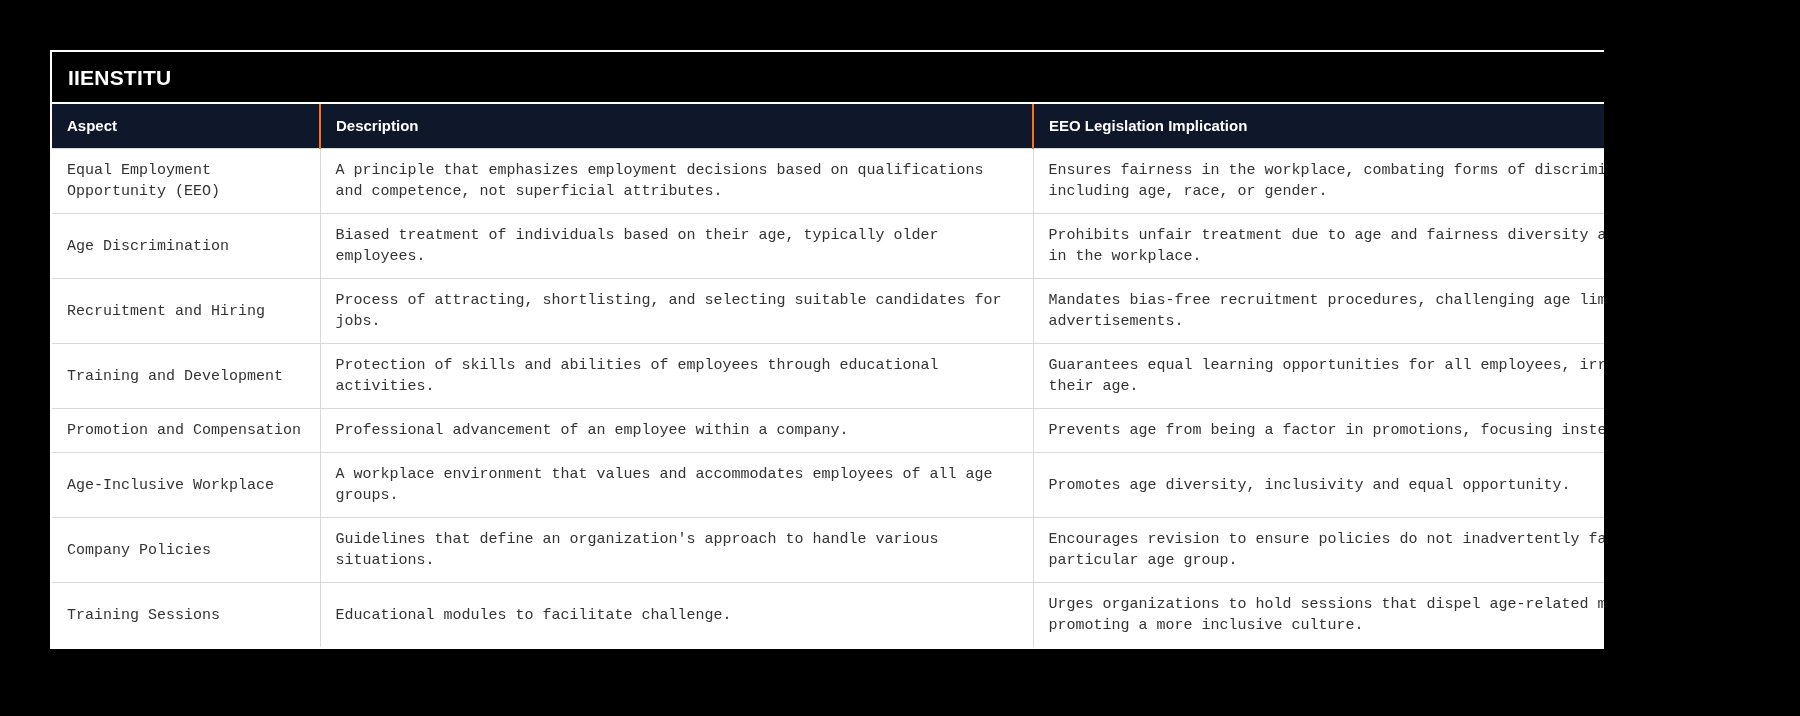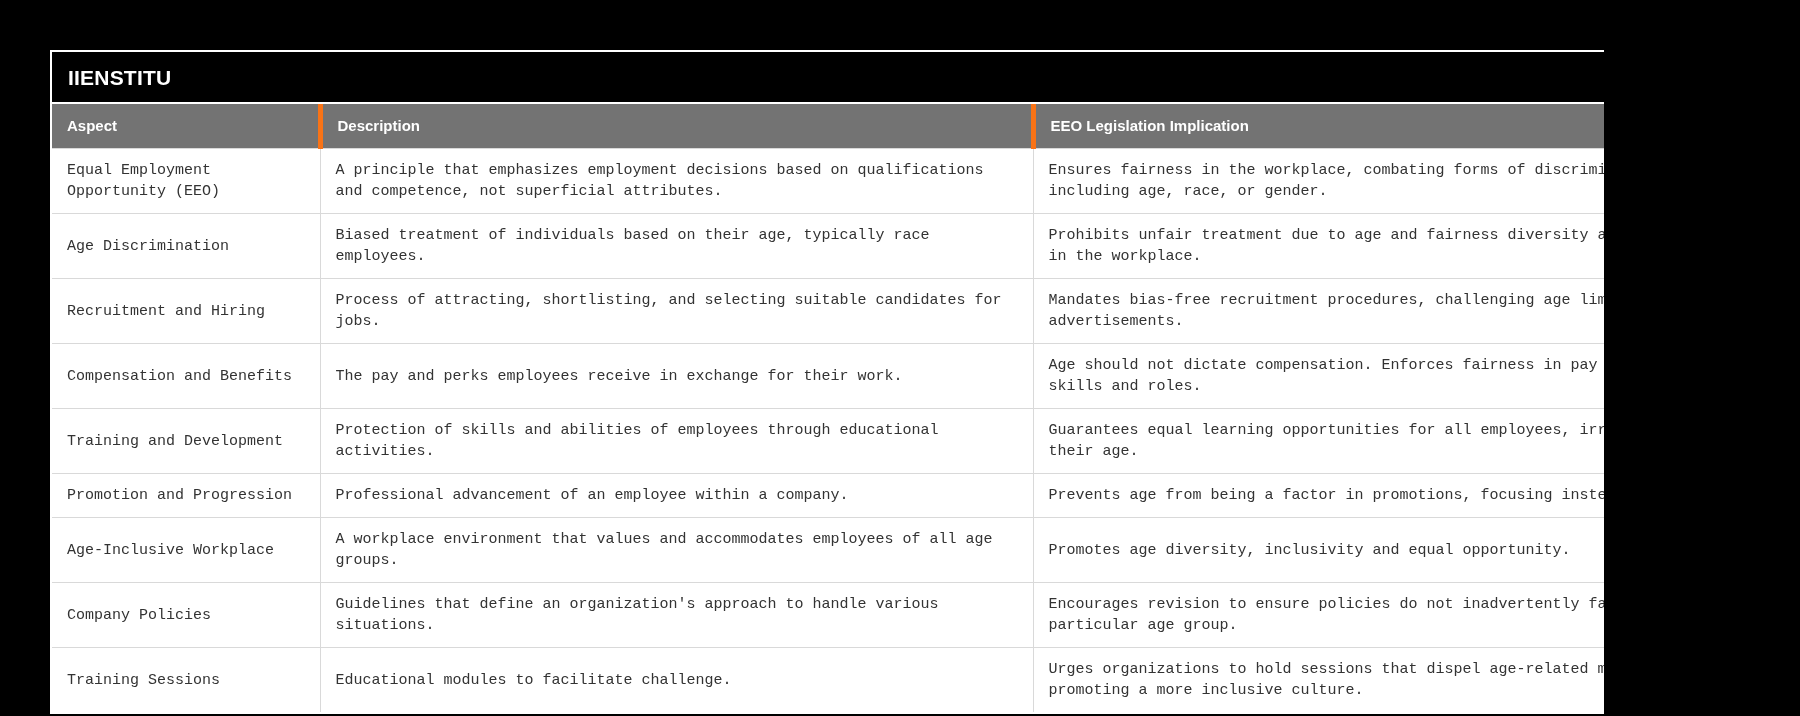--- a/index.html
+++ b/index.html
@@ -33,30 +33,30 @@
     border-bottom: 2px solid #ffffff;
     letter-spacing: 0.2px;
   }
   table.eeo-table {
     width: 100%;
     border-collapse: collapse;
     table-layout: fixed;
     font-size: 15px;
   }
   table.eeo-table thead th {
-    background: #737373;
+    background: #0f172a;
     color: #ffffff;
     font-weight: 700;
     text-align: left;
     padding: 12px 15px;
     line-height: 20px;
     font-size: 15px;
   }
   table.eeo-table thead th + th {
-    border-left: 5px solid #f97316;
+    border-left: 2px solid #f97316;
   }
   table.eeo-table tbody {
     background: #a21caf;
     font-family: Liberation Mono, monospace;
   }
   table.eeo-table tbody td {
     color: #333333;
     padding: 11px 15px;
     line-height: 21px;
     vertical-align: middle;
@@ -91,40 +91,35 @@
         </tr>
       </thead>
       <tbody id="table-body">
           <tr>
             <td>Equal Employment Opportunity (EEO)</td>
             <td>A principle that emphasizes employment decisions based on qualifications and competence, not superficial attributes.</td>
             <td>Ensures fairness in the workplace, combating forms of discrimination including age, race, or gender.</td>
           </tr>
           <tr>
             <td>Age Discrimination</td>
-            <td>Biased treatment of individuals based on their age, typically race employees.</td>
+            <td>Biased treatment of individuals based on their age, typically older employees.</td>
             <td>Prohibits unfair treatment due to age and fairness diversity and inclusivity in the workplace.</td>
           </tr>
           <tr>
             <td>Recruitment and Hiring</td>
             <td>Process of attracting, shortlisting, and selecting suitable candidates for jobs.</td>
             <td>Mandates bias-free recruitment procedures, challenging age limits in job advertisements.</td>
           </tr>
           <tr>
-            <td>Compensation and Benefits</td>
-            <td>The pay and perks employees receive in exchange for their work.</td>
-            <td>Age should not dictate compensation. Enforces fairness in pay based on skills and roles.</td>
-          </tr>
-          <tr>
             <td>Training and Development</td>
             <td>Protection of skills and abilities of employees through educational activities.</td>
             <td>Guarantees equal learning opportunities for all employees, irrespective of their age.</td>
           </tr>
           <tr>
-            <td>Promotion and Progression</td>
+            <td>Promotion and Compensation</td>
             <td>Professional advancement of an employee within a company.</td>
             <td>Prevents age from being a factor in promotions, focusing instead on merit.</td>
           </tr>
           <tr>
             <td>Age-Inclusive Workplace</td>
             <td>A workplace environment that values and accommodates employees of all age groups.</td>
             <td>Promotes age diversity, inclusivity and equal opportunity.</td>
           </tr>
           <tr>
             <td>Company Policies</td>

